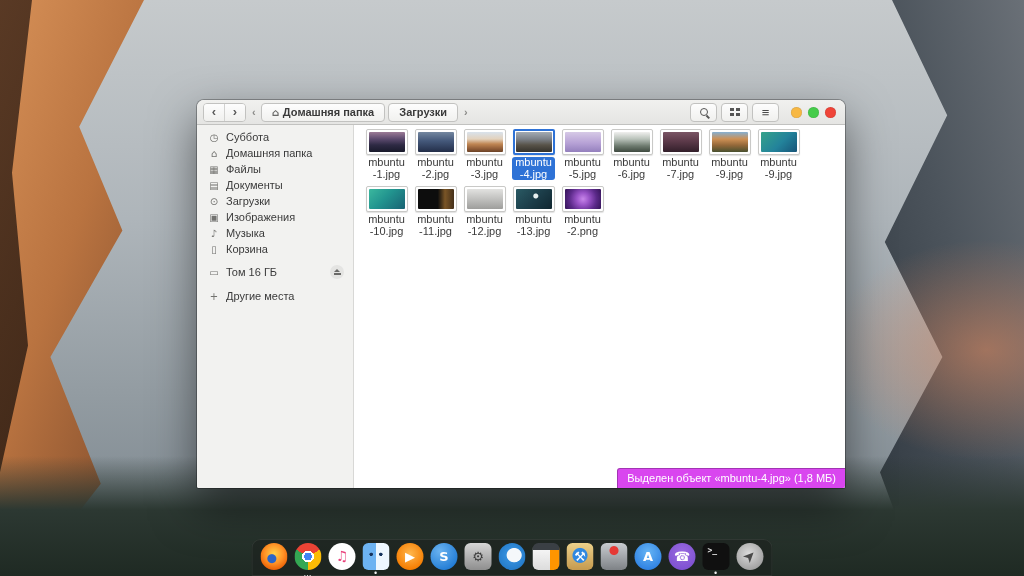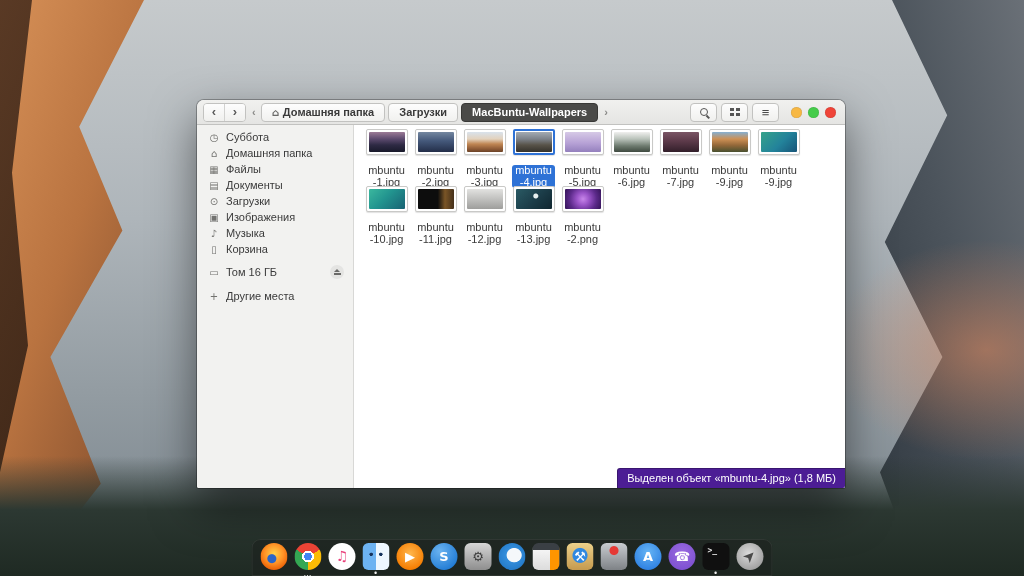--- a/index.html
+++ b/index.html
@@ -79,21 +79,21 @@
   .sicon{width:12px;text-align:center;color:#72726f;font-size:10px;font-family:"DejaVu Sans",sans-serif;flex:0 0 auto;}
   .sitem.vol{margin-top:7px;position:relative;}
   .sitem.other{margin-top:8px;}
   .eject{position:absolute;right:9px;top:1px;width:14px;height:14px;border-radius:50%;background:#e4e4e2;
     display:flex;flex-direction:column;align-items:center;justify-content:center;gap:1px;}
   .eject::before{content:"";width:0;height:0;border-left:3.5px solid transparent;border-right:3.5px solid transparent;border-bottom:3.5px solid #6a6a68;}
   .eject::after{content:"";width:7px;height:1.5px;background:#6a6a68;}
 
   .files{flex:1;background:#fff;padding:4px 0 0 8px;display:grid;
     grid-template-columns:repeat(9,49px);grid-auto-rows:57px;align-content:start;}
-  .fitem{display:flex;flex-direction:column;align-items:center;gap:10px;}
+  .fitem{display:flex;flex-direction:column;align-items:center;gap:2px;}
   .fthumb{padding:2px;background:#fff;border:1px solid #c9c9c7;border-radius:2px;box-shadow:0 1px 1px rgba(0,0,0,.12);}
   .fimg{width:36px;height:20px;border-radius:1px;}
   .fitem.selected .fthumb{border:2px solid #2e72d6;padding:1px;}
   .flabel{font-size:11px;line-height:11.5px;text-align:center;color:#3a3a3a;}
   .flabel span{display:block;}
   .fitem.selected .flabel{background:#2e72d6;color:#fff;border-radius:3px;padding:0 3px;}
 
   .statusbar{position:absolute;right:0;bottom:0;color:#fff;font-size:11px;padding:3px 9px 4px;
     border-top-left-radius:3px;border:1px solid rgba(0,0,0,.25);border-right:none;border-bottom:none;}
 
@@ -131,23 +131,20 @@
         <span class="navbtn">‹</span>
         <span class="navbtn">›</span>
       </span>
       <span class="ovf">‹</span>
       <span class="tab">
         <span class="home-g">⌂</span>
         <span>Домашняя папка</span>
       </span>
       <span class="tab">
         <span>Загрузки</span>
-      </span>
-      <span class="tab active">
-        <span>MacBuntu-Wallpapers</span>
       </span>
       <span class="ovf">›</span>
       <span class="hspace"></span>
       <span class="hbtn">
           <span class="mag"></span>
         </span>
       <span class="hbtn">
           <span class="grid-ic"></span>
         </span>
       <span class="hbtn">
@@ -351,21 +348,21 @@
               <span class="fimg" style="display: block; background: radial-gradient(circle, rgb(200, 134, 234) 0%, rgb(154, 84, 200) 30%, rgb(92, 42, 138) 65%, rgb(52, 20, 87) 100%);"></span>
             </span>
             <span class="flabel">
               <span>mbuntu</span>
               <span>-2.png</span>
             </span>
           </div>
 
       </div>
 
-      <div class="statusbar" style="background: #4c1d95;">Выделен объект «mbuntu-4.jpg» (1,8 МБ)</div>
+      <div class="statusbar" style="background: #d946ef;">Выделен объект «mbuntu-4.jpg» (1,8 МБ)</div>
     </div>
   </div>
 
   <div class="dock">
 
       <div class="dicon circle" style="background: radial-gradient(circle at 42% 58%, rgb(42, 101, 200) 0px, rgb(42, 101, 200) 4px, transparent 5px), radial-gradient(circle at 50% 40%, rgb(255, 210, 74) 0%, rgb(255, 146, 38) 45%, rgb(232, 93, 4) 78%, rgb(182, 62, 4) 100%);">
         <span class="dglyph"></span>
         <span class="ddots"></span>
       </div>
 

